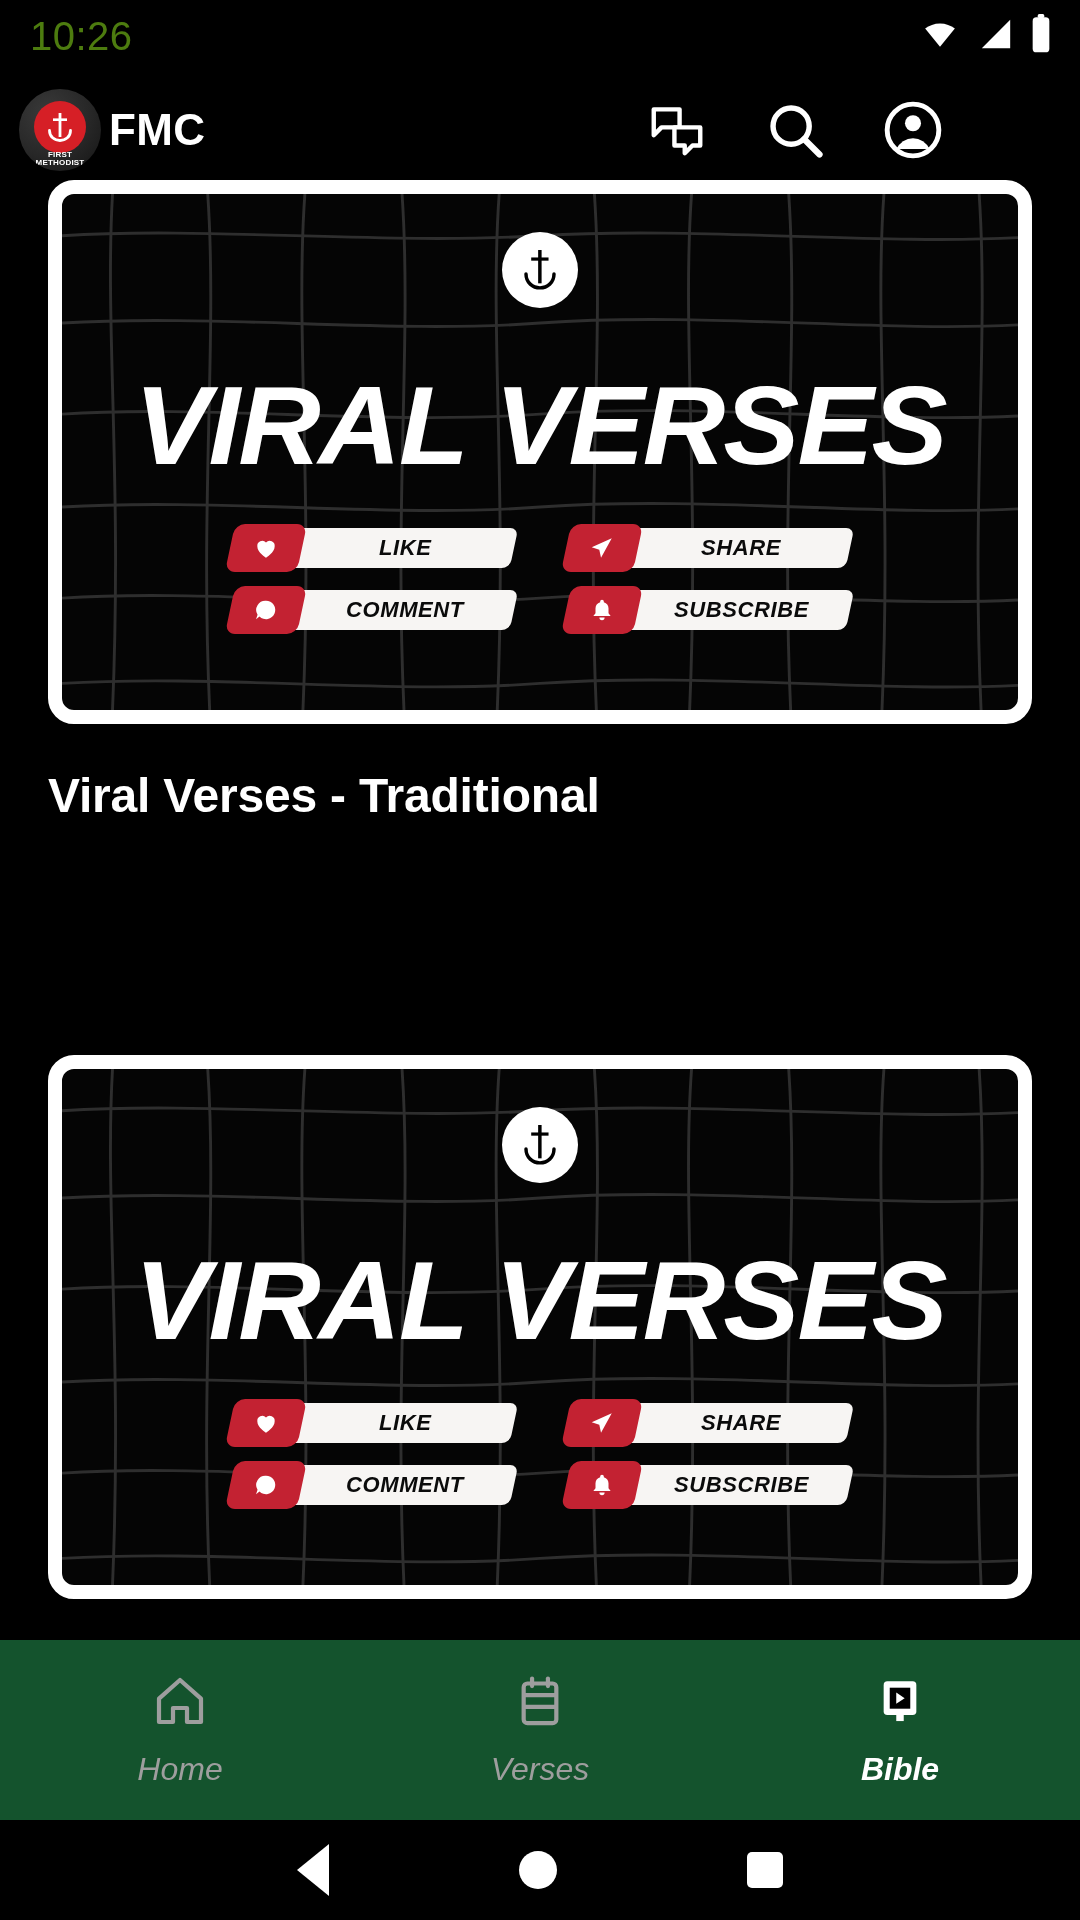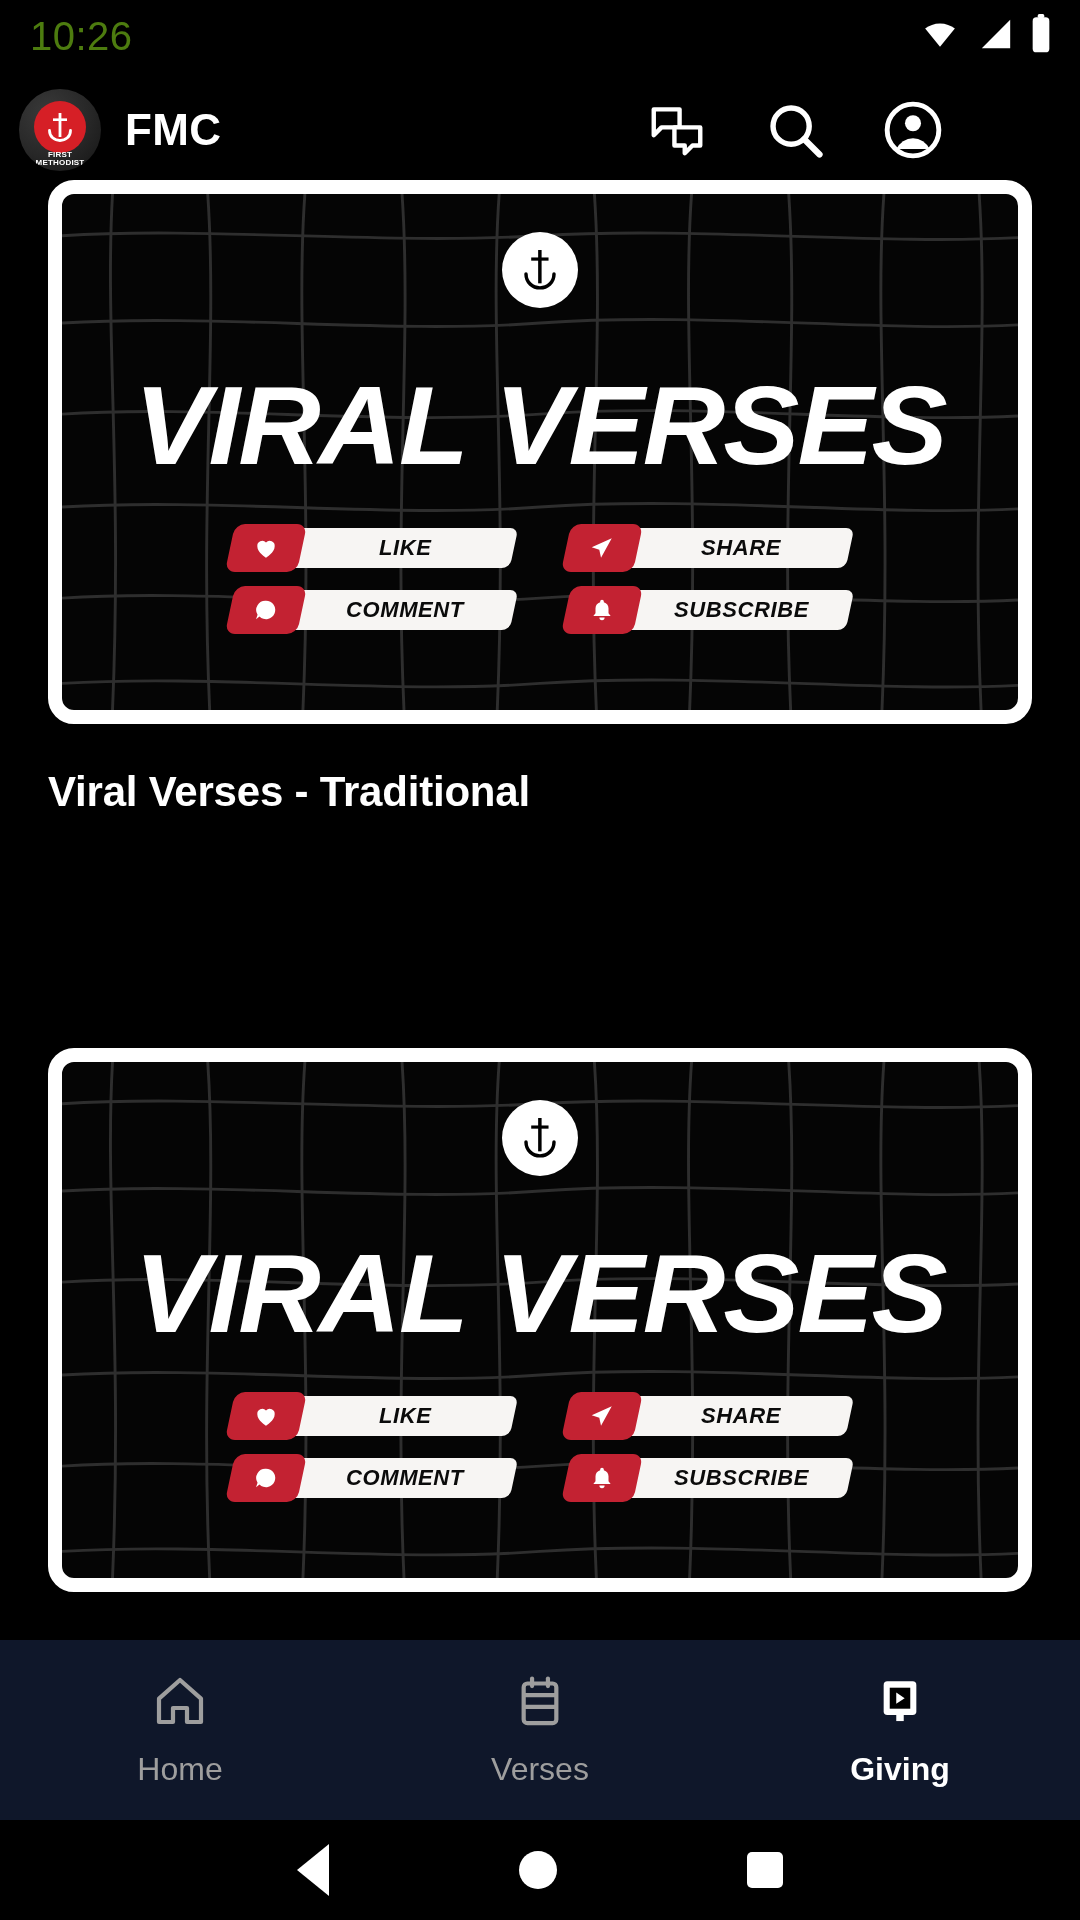--- a/index.html
+++ b/index.html
@@ -33,21 +33,21 @@
   .logo-disc{
     width:52px; height:52px; border-radius:50%; background:#D61F26;
     display:flex; align-items:center; justify-content:center;
     margin-top:-6px;
   }
   .logo-caption{
     position:absolute; bottom:4px; left:0; right:0; text-align:center;
     color:#fff; font-size:8px; font-weight:700; line-height:8px; letter-spacing:.2px;
   }
   .app-title{
-    color:#fff; font-size:44px; font-weight:700; margin-left:24px; letter-spacing:.3px;
+    color:#fff; font-size:44px; font-weight:700; margin-left:8px; letter-spacing:.3px;
   }
   .appbar-actions{ margin-left:auto; display:flex; align-items:center; gap:56px; }
   .appbar-actions .ico{ display:flex; align-items:center; justify-content:center; }
 
   
   .feed{ position:absolute; top:180px; left:0; width:1080px; height:1440px; overflow:hidden; }
   .card{ padding:0 48px; }
   .card + .card{ margin-top:232px; }
 
   .thumb{
@@ -89,28 +89,28 @@
     border-radius:0 8px 8px 0; transform:skewX(-12deg);
     margin-left:-6px; display:flex; align-items:center; justify-content:center;
   }
   .sbtn-label span{
     transform:skewX(12deg);
     color:#0b0b0b; font-size:22px; font-weight:700; font-style:italic;
     letter-spacing:.6px; white-space:nowrap;
   }
 
   .card-title{
-    color:#fff; font-size:42px; font-weight:700;
+    color:#fff; font-size:48px; font-weight:700;
     margin-top:44px; letter-spacing:-.2px;
   }
 
   
   .bottomnav{
     position:absolute; bottom:100px; left:0; width:1080px; height:180px;
-    background:#0f172a; display:flex; align-items:center;
+    background:#14532d; display:flex; align-items:center;font-style:italic;
   }
   .navitem{
     flex:1; display:flex; flex-direction:column; align-items:center; gap:18px;
   }
   .navitem .lbl{ font-size:32px; color:#9e9e9e; font-weight:400; }
   .navitem.active .lbl{ color:#fff; font-weight:700; }
 
   
   .sysnav{
     position:absolute; bottom:0; left:0; width:1080px; height:100px;
@@ -386,21 +386,21 @@
 
   <div class="navitem active">
     <span>
       <svg width="56" height="56" viewBox="0 0 24 24">
         <rect x="5" y="3.5" width="14" height="14.5" rx="1.6" fill="#fff"></rect>
         <rect x="7.6" y="6.3" width="8.8" height="9" fill="#000"></rect>
         <path d="M10.4 8.4 14 10.8l-3.6 2.4z" fill="#fff"></path>
         <rect x="10.4" y="18" width="3.2" height="2.6" fill="#fff"></rect>
       </svg>
     </span>
-    <span class="lbl">Giving</span>
+    <span class="lbl">Bible</span>
   </div>
 
 
 
 </div>
 
 <div class="sysnav">
   <div class="sys-back"></div>
   <div class="sys-home"></div>
   <div class="sys-recent"></div>

